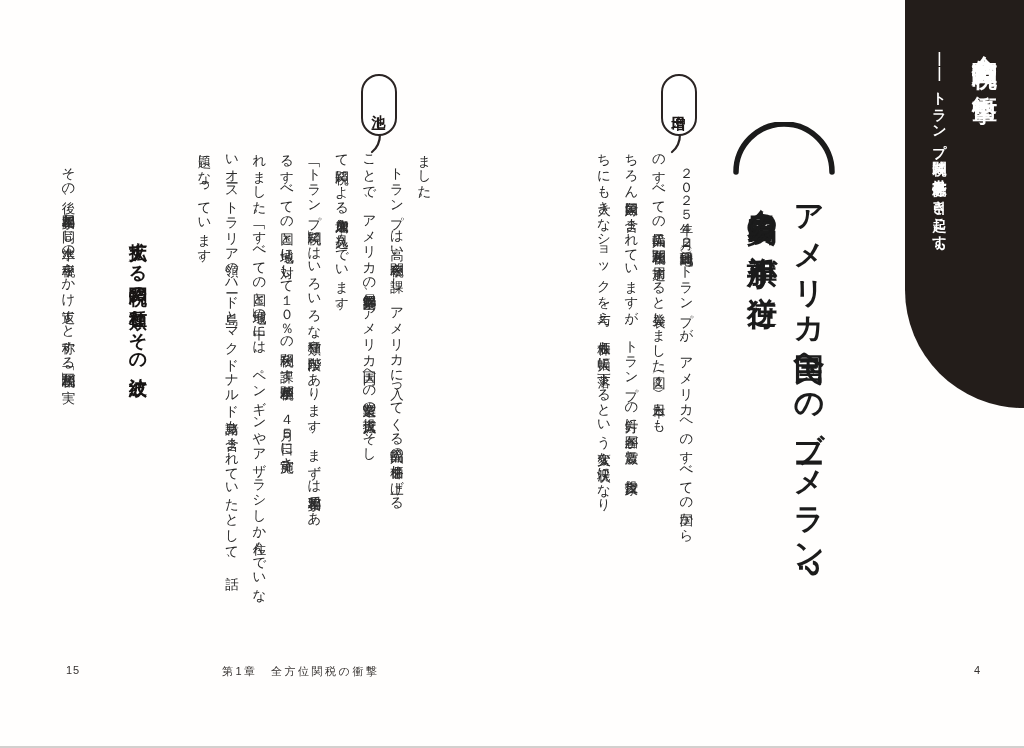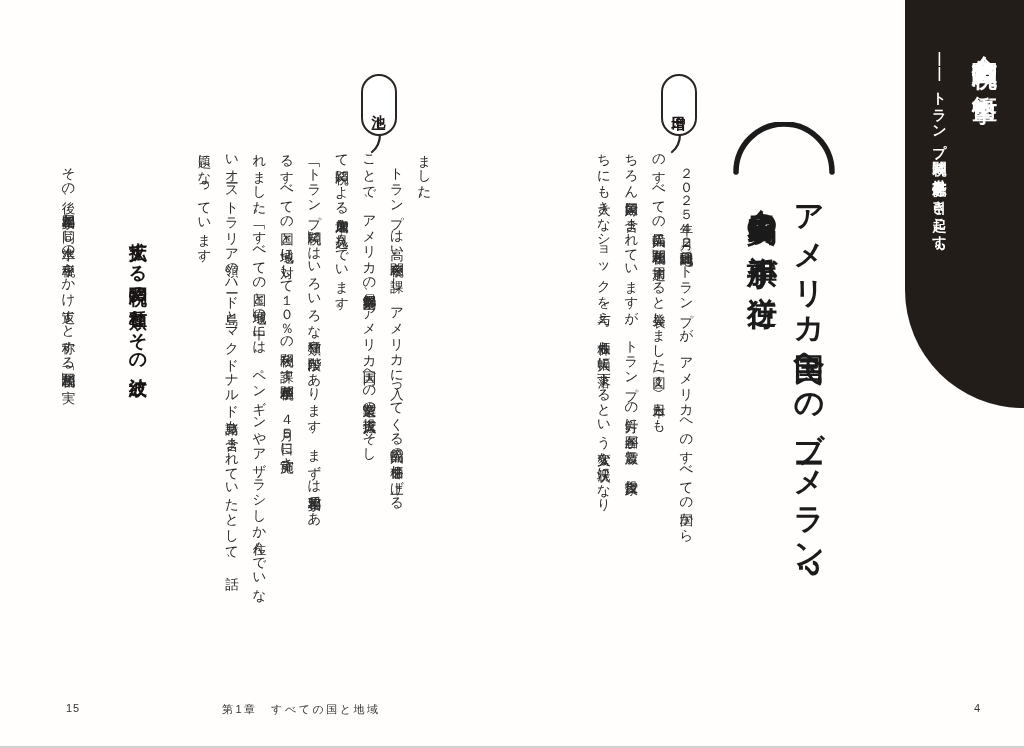--- a/index.html
+++ b/index.html
@@ -57,21 +57,21 @@
 
   
   .subheading{
     position:absolute;top:228px;right:874px;color:#171413;
     font-family:"Liberation Sans","DejaVu Sans",sans-serif;
     font-weight:700;font-size:18px;letter-spacing:1px;line-height:24px;
   }
 
   
   .footer-item{
-    position:absolute;top:702px;color:#35312f;
+    position:absolute;top:664px;color:#35312f;
     font-family:"Liberation Sans","DejaVu Sans",sans-serif;
     font-size:11px;letter-spacing:1px;
   }
   .pg-left{left:66px;}
   .chapter{left:222px;letter-spacing:2.5px;}
   .pg-right{left:974px;}
 </style>
 </head>
 <body>
 
@@ -124,16 +124,16 @@
     <div>題になっています。</div>
   </div>
 
   <div class="subheading vtext">拡大する関税の種類とその波紋</div>
 
   <div class="body-block body-left-block vtext">
     <div>　その後、貿易相手国と同じ水準の税率をかけ返すと称する「相互関税」が実</div>
   </div>
 
   <div class="footer-item pg-left">15</div>
-  <div class="footer-item chapter">第1章　すべての国と地域</div>
+  <div class="footer-item chapter">第1章　全方位関税の衝撃</div>
   <div class="footer-item pg-right">4</div>
 
 </div>
 
 </body></html>

